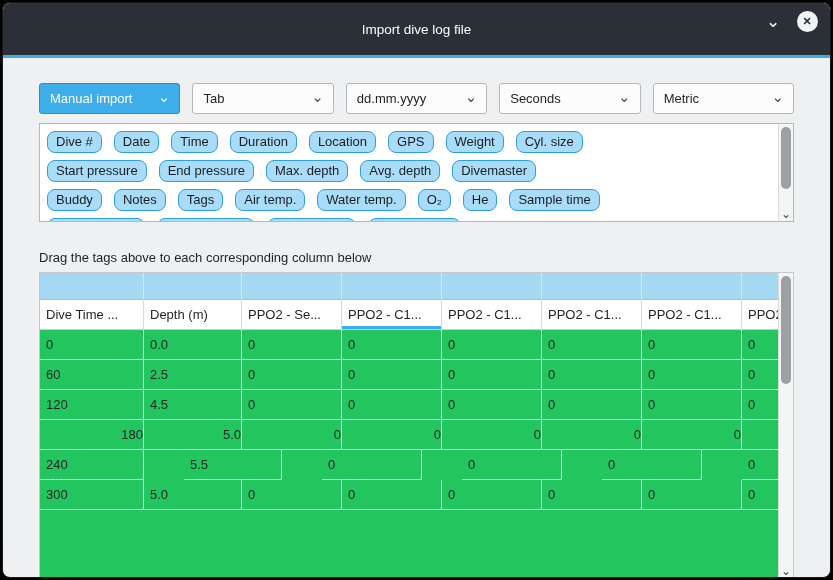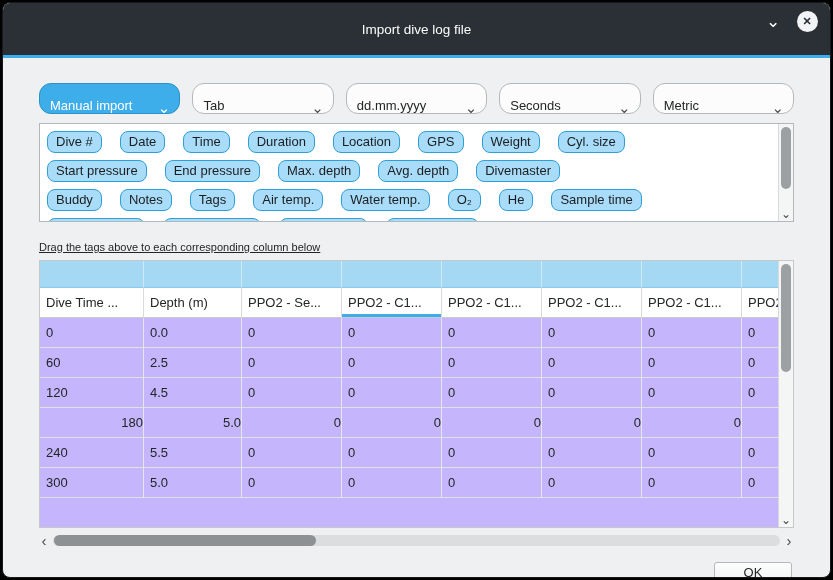--- a/index.html
+++ b/index.html
@@ -17,44 +17,44 @@
   .tb-shade { right: 42px; font-size: 17px; color: #fcfcfc; }
   .tb-close-wrap { right: 8px; }
   .tb-close {
     width: 21px; height: 21px; border-radius: 50%; background: #f2f3f4; color: #2b3036;
     display: flex; align-items: center; justify-content: center; font-size: 11px; font-weight: bold;
   }
   .accent-line { height: 3px; background: #3daee9; }
   
   .toolbar { display: flex; gap: 12px; margin: 25px 36px 0; }
   .combo {
-    flex: 1; height: 31px; background: #fcfcfc; border: 1px solid #b4b8ba; border-radius: 12px;
-    display: flex; align-items: flex-end; justify-content: space-between;
+    flex: 1; height: 31px; background: #fcfcfc; border: 1px solid #b4b8ba; border-radius: 3px;
+    display: flex; align-items: center; justify-content: space-between;
     padding: 0 9px 0 10px; font-size: 13px; color: #232627;
   }
   .combo .arrow { font-size: 15px; color: #43484c; line-height: 10px; margin-top: -4px; }
   .combo.accent { background: #3daee9; border-color: #2a91c6; color: #fff; }
   .combo.accent .arrow { color: #fff; }
   
   .tag-panel { margin: 9px 36px 0; height: 99px; background: #fff; border: 1px solid #b4b8ba; position: relative; overflow: hidden; }
   .tag-rows { padding: 7px 7px 0 7px; display: flex; flex-direction: column; gap: 7px; width: calc(100% - 15px); overflow: hidden; }
-  .tag-row { display: flex; gap: 18px; flex-wrap: nowrap; }
+  .tag-row { display: flex; gap: 12px; flex-wrap: nowrap; }
   .tag {
     background: #a9dcf8; border: 1px solid #2f9fd8; border-radius: 8px;
     padding: 0 8px; height: 22px; line-height: 20px; font-size: 13px; color: #1b1e20; white-space: nowrap; cursor: grab;
   }
   .vscroll { position: absolute; top: 0; right: 0; bottom: 0; width: 15px; background: #f4f5f5; border-left: 1px solid #d8d9da; }
   .vthumb { position: absolute; left: 2px; right: 2px; border-radius: 5px; background: #9da0a3; }
   .vthumb.panel-thumb { top: 3px; height: 62px; }
   .vthumb.table-thumb { top: 3px; height: 108px; }
   .vscroll .down-arrow { position: absolute; bottom: 1px; left: 0; right: 0; text-align: center; font-size: 12px; color: #43484c; line-height: 12px; }
   
-  .instruction { margin: 19px 36px 7px; font-size: 11px; color: #232627; text-decoration: underline; }
-  
-  .table-wrap { margin: 0 36px; height: 268px; background: #c4b5fd; border: 1px solid #c6c8c9; position: relative; padding-left: 8px; }
+  .instruction { margin: 28px 36px 7px; font-size: 13px; color: #232627; }
+  
+  .table-wrap { margin: 0 36px; height: 307px; background: #22c55e; border: 1px solid #c6c8c9; position: relative; padding-left: 8px; }
   .tbl { position: absolute; left: 0; top: 0; bottom: 0; width: calc(100% - 15px); overflow: hidden; }
   .grid-row { display: grid; }
   .drop-cell { height: 27px; background: #a5d8f3; border-right: 1px solid #cdeafa; border-bottom: 1px solid #8fc9e9; }
   .header-cell {
     height: 30px; line-height: 29px; padding-left: 6px; font-size: 13px; color: #232627;
     border-right: 1px solid #d9dadb; border-bottom: 1px solid #c9cbcc; white-space: nowrap; overflow: hidden; background: #fff;
   }
   .header-cell.highlight { box-shadow: inset 0 -3px 0 #3daee9; }
   .data-cell {
     height: 30px; line-height: 29px; padding-left: 6px; font-size: 13px; color: #232627;
@@ -212,21 +212,21 @@
           <div class="grid-row" style="grid-template-columns: 104px 98px 100px 100px 100px 100px 100px 120px; text-align: right;">
             <div class="data-cell">180</div>
             <div class="data-cell">5.0</div>
             <div class="data-cell">0</div>
             <div class="data-cell">0</div>
             <div class="data-cell">0</div>
             <div class="data-cell">0</div>
             <div class="data-cell">0</div>
             <div class="data-cell">0</div>
           </div>
-          <div class="grid-row" style="grid-template-columns: 104px 98px 100px 100px 100px 100px 100px 120px;">
+          <div class="grid-row" style="grid-template-columns: 104px 98px 100px 100px 100px 100px 100px 120px; gap: 40px;">
             <div class="data-cell">240</div>
             <div class="data-cell">5.5</div>
             <div class="data-cell">0</div>
             <div class="data-cell">0</div>
             <div class="data-cell">0</div>
             <div class="data-cell">0</div>
             <div class="data-cell">0</div>
             <div class="data-cell">0</div>
           </div>
           <div class="grid-row" style="grid-template-columns: 104px 98px 100px 100px 100px 100px 100px 120px;">

